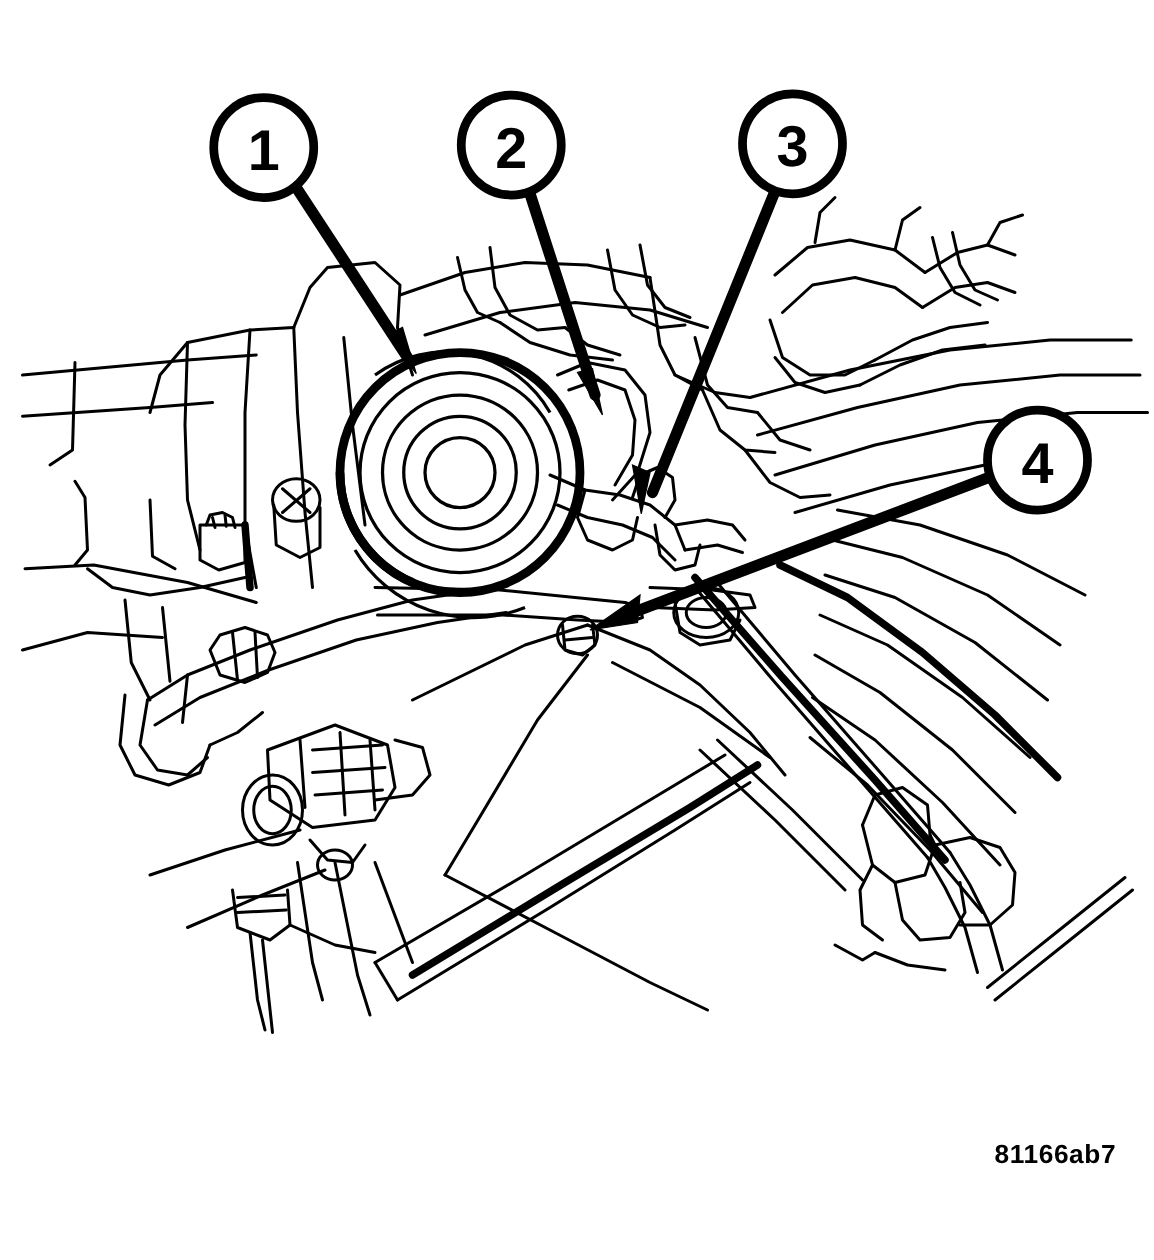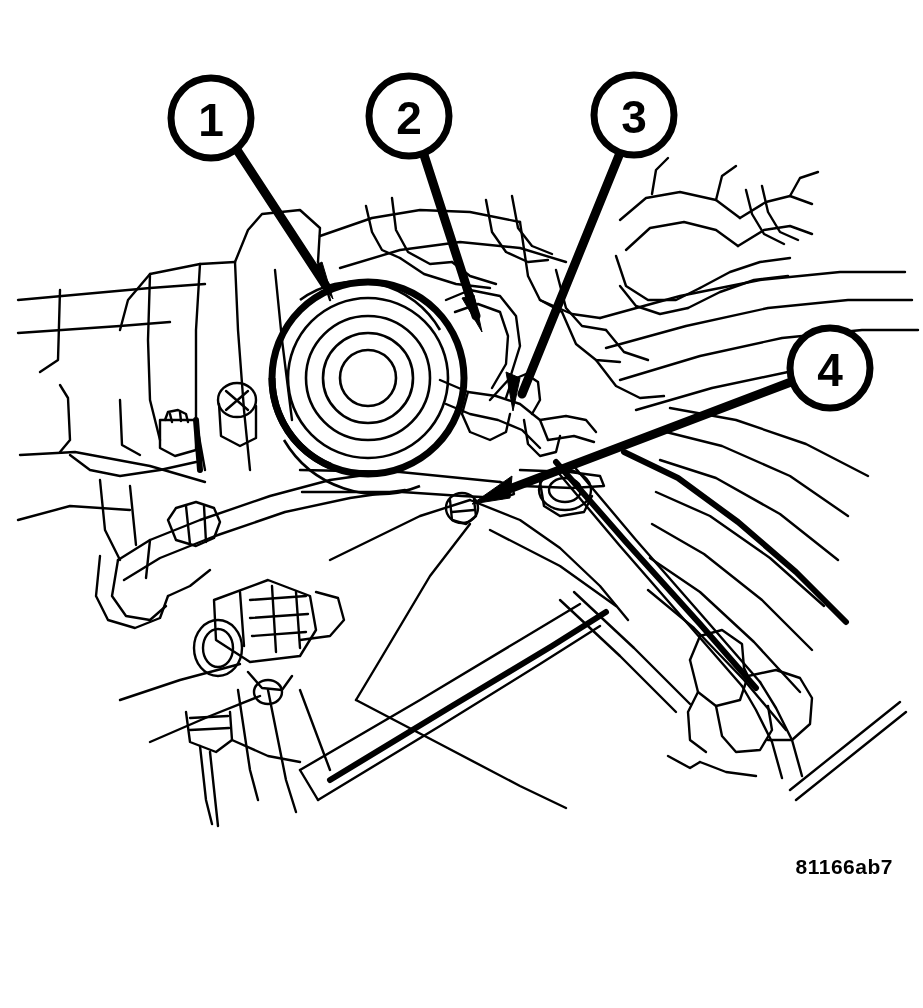--- a/index.html
+++ b/index.html
@@ -27,21 +27,21 @@
     position: absolute;
     left: 0;
     top: 0;
     width: 923px;
     height: 1008px;
     display: block;
   }
   .figure-id {
     position: absolute;
     right: 30px;
-    top: 855px;
+    top: 912px;
     font-family: "Liberation Sans", sans-serif;
     font-size: 21px;
     font-weight: bold;
     letter-spacing: 0.5px;
     color: #000000;
     white-space: nowrap;
   }
   text.callout-num {
     font-family: "Liberation Sans", sans-serif;
     font-weight: bold;

